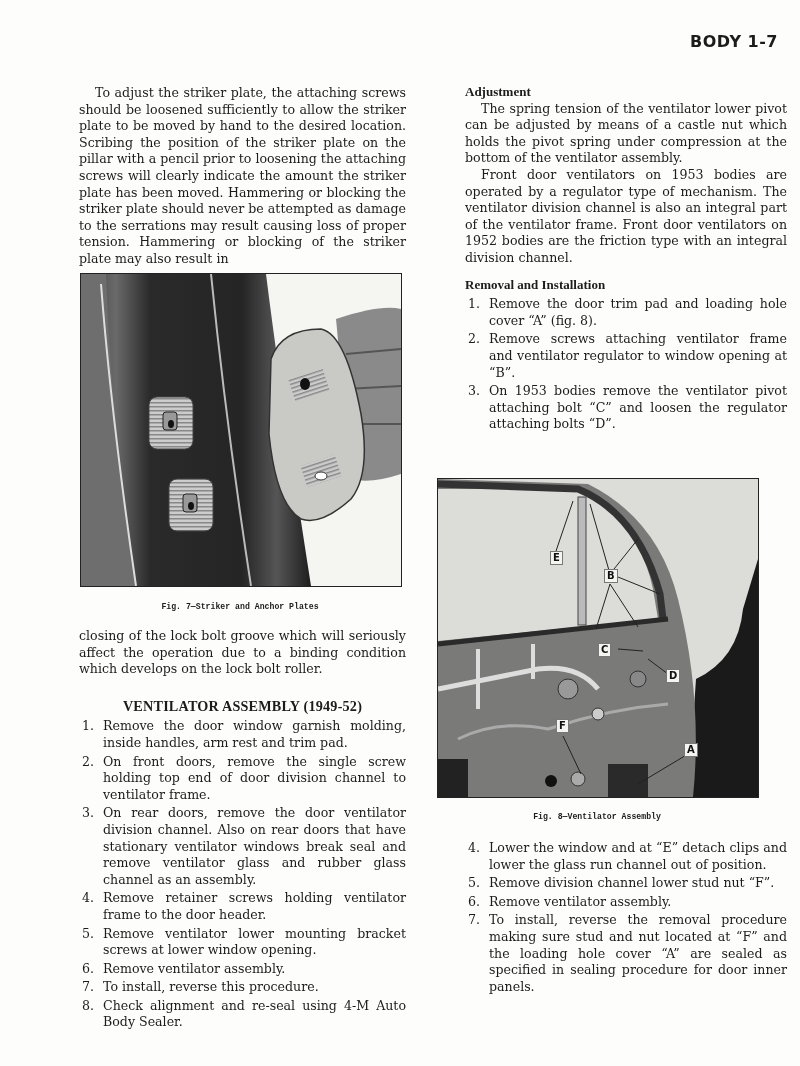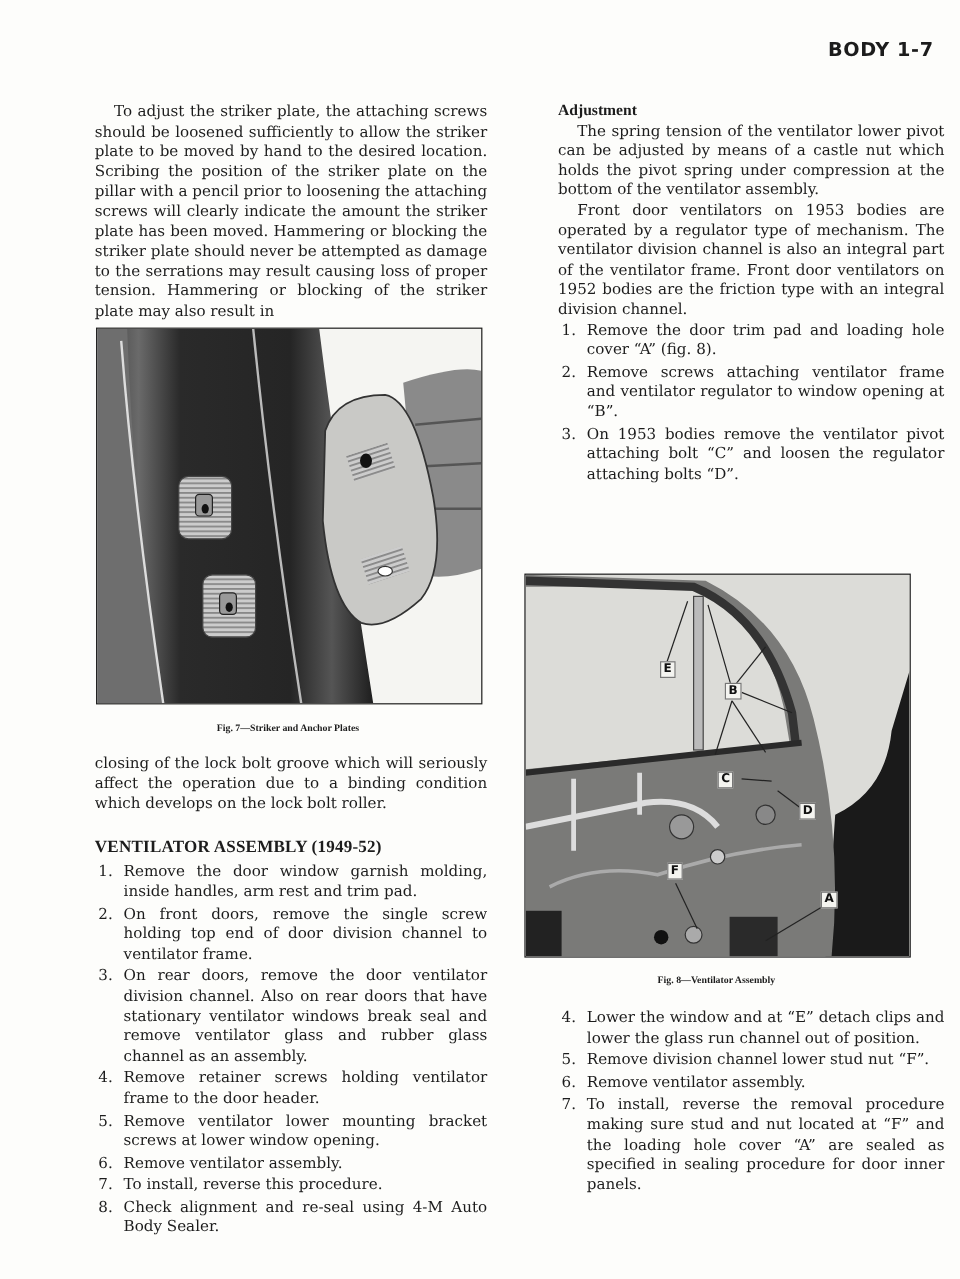--- a/index.html
+++ b/index.html
@@ -16,21 +16,21 @@
   .col.right { left: 432px; width: 322px; margin-left: 33px; }
   p { margin: 0; text-align: justify; }
   p.indent { text-indent: 16px; }
   h2 { margin: 0; font-size: 14.2px; font-weight: bold; letter-spacing: 0.2px; font-family: "Liberation Serif", "DejaVu Serif", serif; }
   h3 { margin: 0; font-size: 13px; font-weight: bold; font-family: "Liberation Serif", "DejaVu Serif", serif; }
   ol { list-style: none; margin: 0; padding: 0; }
   ol li { display: flex; margin-bottom: 2px; }
   ol li .num { width: 24px; flex: none; text-align: right; padding-right: 9px; box-sizing: border-box; }
   ol li .txt { flex: 1; text-align: justify; }
   .caption {
-    font-family: Liberation Serif, serif; font-weight: bold; font-size: 8.2px; text-align: center;
+    font-family: Liberation Mono, monospace; font-weight: bold; font-size: 8.2px; text-align: center;
   }
   .figure { position: absolute; border: 1.5px solid #222; overflow: hidden; }
   .fig7 { left: 80px; top: 273px; width: 320px; height: 312px; background: #e8e8e4; }
   .fig8 { left: 437px; top: 478px; width: 320px; height: 318px; background: #d9d9d6; }
   .callout {
     position: absolute; background: #f4f4f0; color: #111; border: 1px solid #777;
     font-family: "DejaVu Sans", "Liberation Sans", sans-serif; font-weight: bold; font-size: 10px; line-height: 12px; padding: 0 2px;
   }
 </style>
 </head>
@@ -78,21 +78,21 @@
     <rect x="210" y="100" width="36" height="22" fill="url(#ribs)" transform="rotate(-18 228 111)"></rect>
     <ellipse cx="224" cy="110" rx="5" ry="6" fill="#111"></ellipse>
     <rect x="222" y="186" width="36" height="22" fill="url(#ribs)" transform="rotate(-18 240 197)"></rect>
     <ellipse cx="240" cy="202" rx="6" ry="4" fill="#fff" stroke="#333"></ellipse>
   </svg>
 </div>
 <div class="caption" style="position:absolute; left:80px; top:602px; width:320px;">Fig. 7—Striker and Anchor Plates</div>
 
 <div class="col left" style="top:628px;">
   <p>closing of the lock bolt groove which will seriously affect the operation due to a binding condition which develops on the lock bolt roller.</p>
-  <h2 style="margin-top:20px; margin-bottom:4px;">VENTILATOR ASSEMBLY (1949-52)</h2>
+  <h2 style="margin-top:20px; margin-bottom:4px;text-align:center;">VENTILATOR ASSEMBLY (1949-52)</h2>
   <ol>
     <li>
         <span class="num">1.</span>
         <span class="txt">Remove the door window garnish molding, inside handles, arm rest and trim pad.</span>
       </li>
     <li>
         <span class="num">2.</span>
         <span class="txt">On front doors, remove the single screw holding top end of door division channel to ventilator frame.</span>
       </li>
     <li>
@@ -119,20 +119,21 @@
         <span class="num">8.</span>
         <span class="txt">Check alignment and re-seal using 4-M Auto Body Sealer.</span>
       </li>
   </ol>
 </div>
 
 <div class="col right" style="top:84px;">
   <h3>Adjustment</h3>
   <p class="indent">The spring tension of the ventilator lower pivot can be adjusted by means of a castle nut which holds the pivot spring under compression at the bottom of the ventilator assembly.</p>
   <p class="indent">Front door ventilators on 1953 bodies are operated by a regulator type of mechanism. The ventilator division channel is also an integral part of the ventilator frame. Front door ventilators on 1952 bodies are the friction type with an integral division channel.</p>
+  <h3 style="margin-top:10px; margin-bottom:3px;">Removal and Installation</h3>
   <ol>
     <li>
         <span class="num">1.</span>
         <span class="txt">Remove the door trim pad and loading hole cover “A” (fig. 8).</span>
       </li>
     <li>
         <span class="num">2.</span>
         <span class="txt">Remove screws attaching ventilator frame and ventilator regulator to window opening at “B”.</span>
       </li>
     <li>

